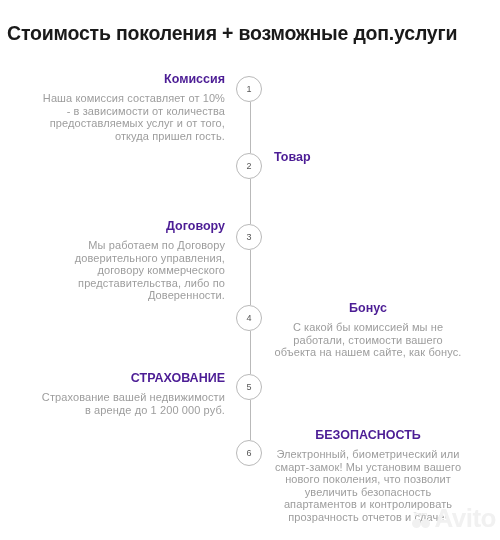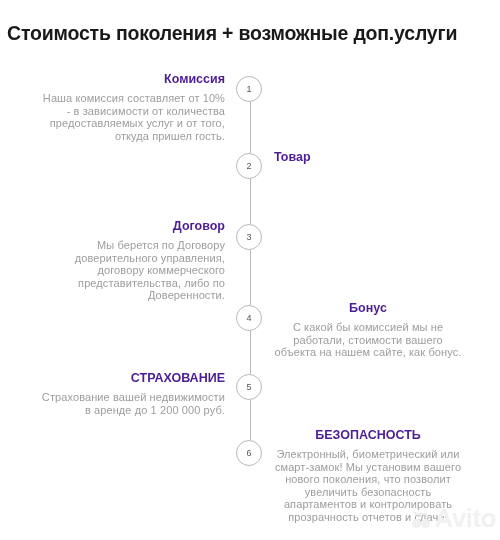--- a/index.html
+++ b/index.html
@@ -154,22 +154,22 @@
     <span>2</span>
   </div>
   <div class="item-text right" style="top:92px;">
     <div class="item-heading">Товар</div>
   </div>
 
   <div class="node" style="top:166px;">
     <span>3</span>
   </div>
   <div class="item-text left" style="top:161px;">
-    <div class="item-heading">Договор</div>
-    <div class="item-body">Мы берется по Договору доверительного управления, договору коммерческого представительства, либо по Доверенности.</div>
+    <div class="item-heading">Договору</div>
+    <div class="item-body">Мы работаем по Договору доверительного управления, договору коммерческого представительства, либо по Доверенности.</div>
   </div>
 
   <div class="node" style="top:247px;">
     <span>4</span>
   </div>
   <div class="item-text right" style="top:243px;text-align:center;">
     <div class="item-heading">Бонус</div>
     <div class="item-body">С какой бы комиссией мы не работали, стоимости вашего объекта на нашем сайте, как бонус.</div>
   </div>
 

